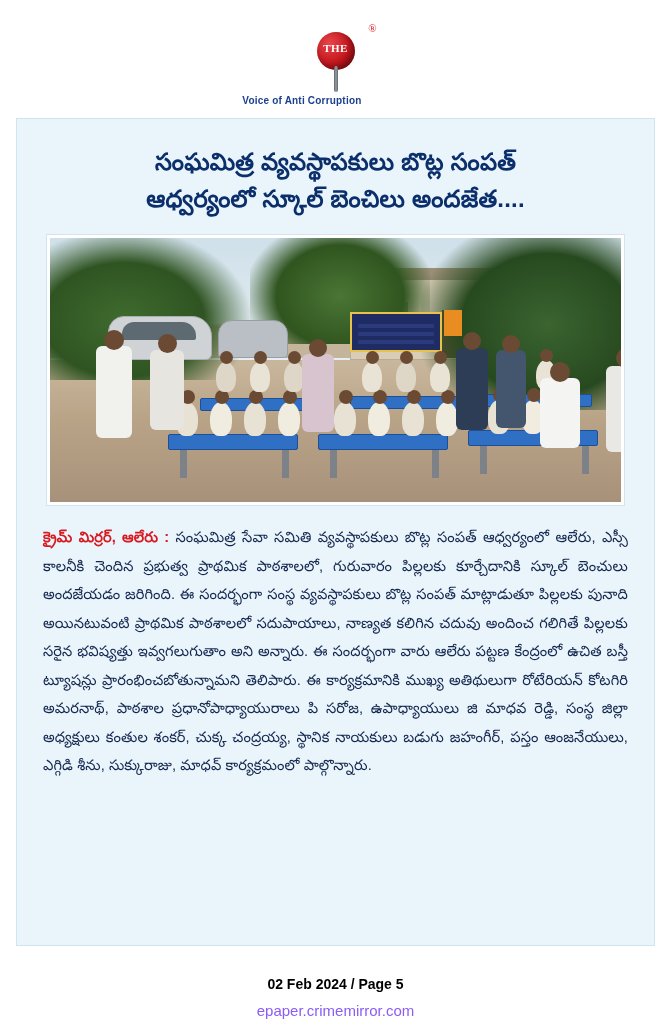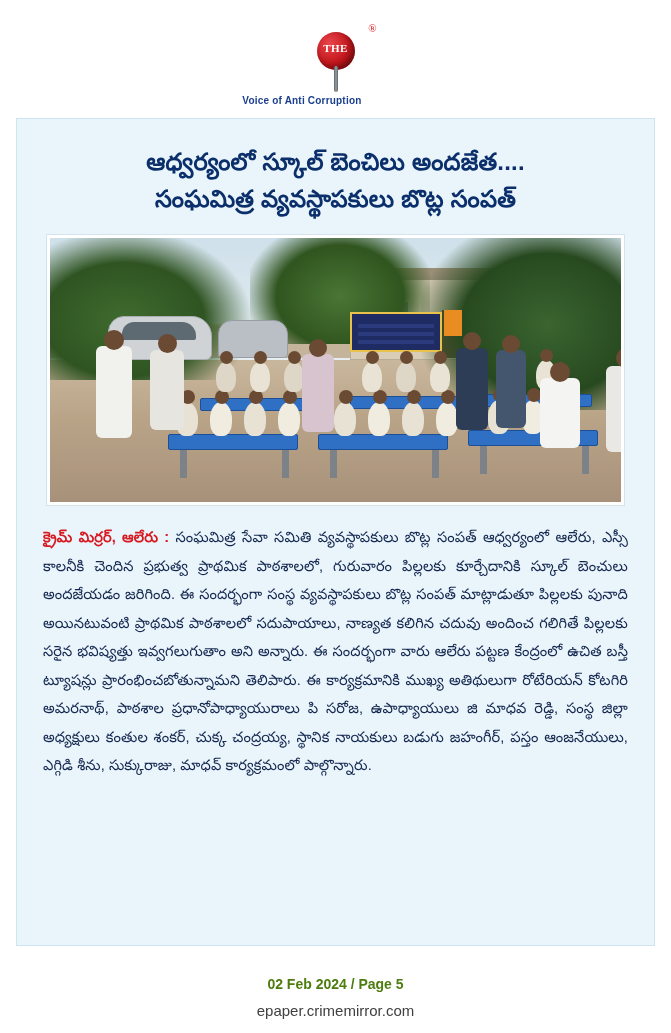--- a/index.html
+++ b/index.html
@@ -169,26 +169,26 @@
   .footer {
     position: absolute;
     left: 0;
     right: 0;
     bottom: 14px;
     text-align: center;
   }
   .footer-date {
     font-size: 14px;
     font-weight: bold;
-    color: #4d7c0f;
+    color: #000000;
     margin-bottom: 10px;
   }
   .footer-url {
     font-size: 15px;
-    color: #404040;
+    color: #8b5cf6;
   }
 </style>
 </head>
 <body>
 
 <div class="page">
 
   <div class="masthead">
     <div class="logo-wrap">
       <span class="logo-mid">
@@ -197,22 +197,22 @@
         <span class="ball-stick"></span>
       </span>
       <span class="reg-mark">®</span>
       <span class="tagline">Voice of Anti Corruption</span>
     </div>
   </div>
 
   <div class="article">
 
     <div class="headline">
+      <div>సంఘమిత్ర వ్యవస్థాపకులు బొట్ల సంపత్</div>
       <div>ఆధ్వర్యంలో స్కూల్ బెంచిలు అందజేత....</div>
-      <div>సంఘమిత్ర వ్యవస్థాపకులు బొట్ల సంపత్</div>
     </div>
 
     <div class="photo-frame">
       <div class="photo">
         <div class="ph-sky"></div>
         <div class="ph-ground"></div>
         <div class="ph-wall"></div>
         <div class="ph-building"></div>
         <div class="ph-roof"></div>
         <div class="ph-win"></div>

